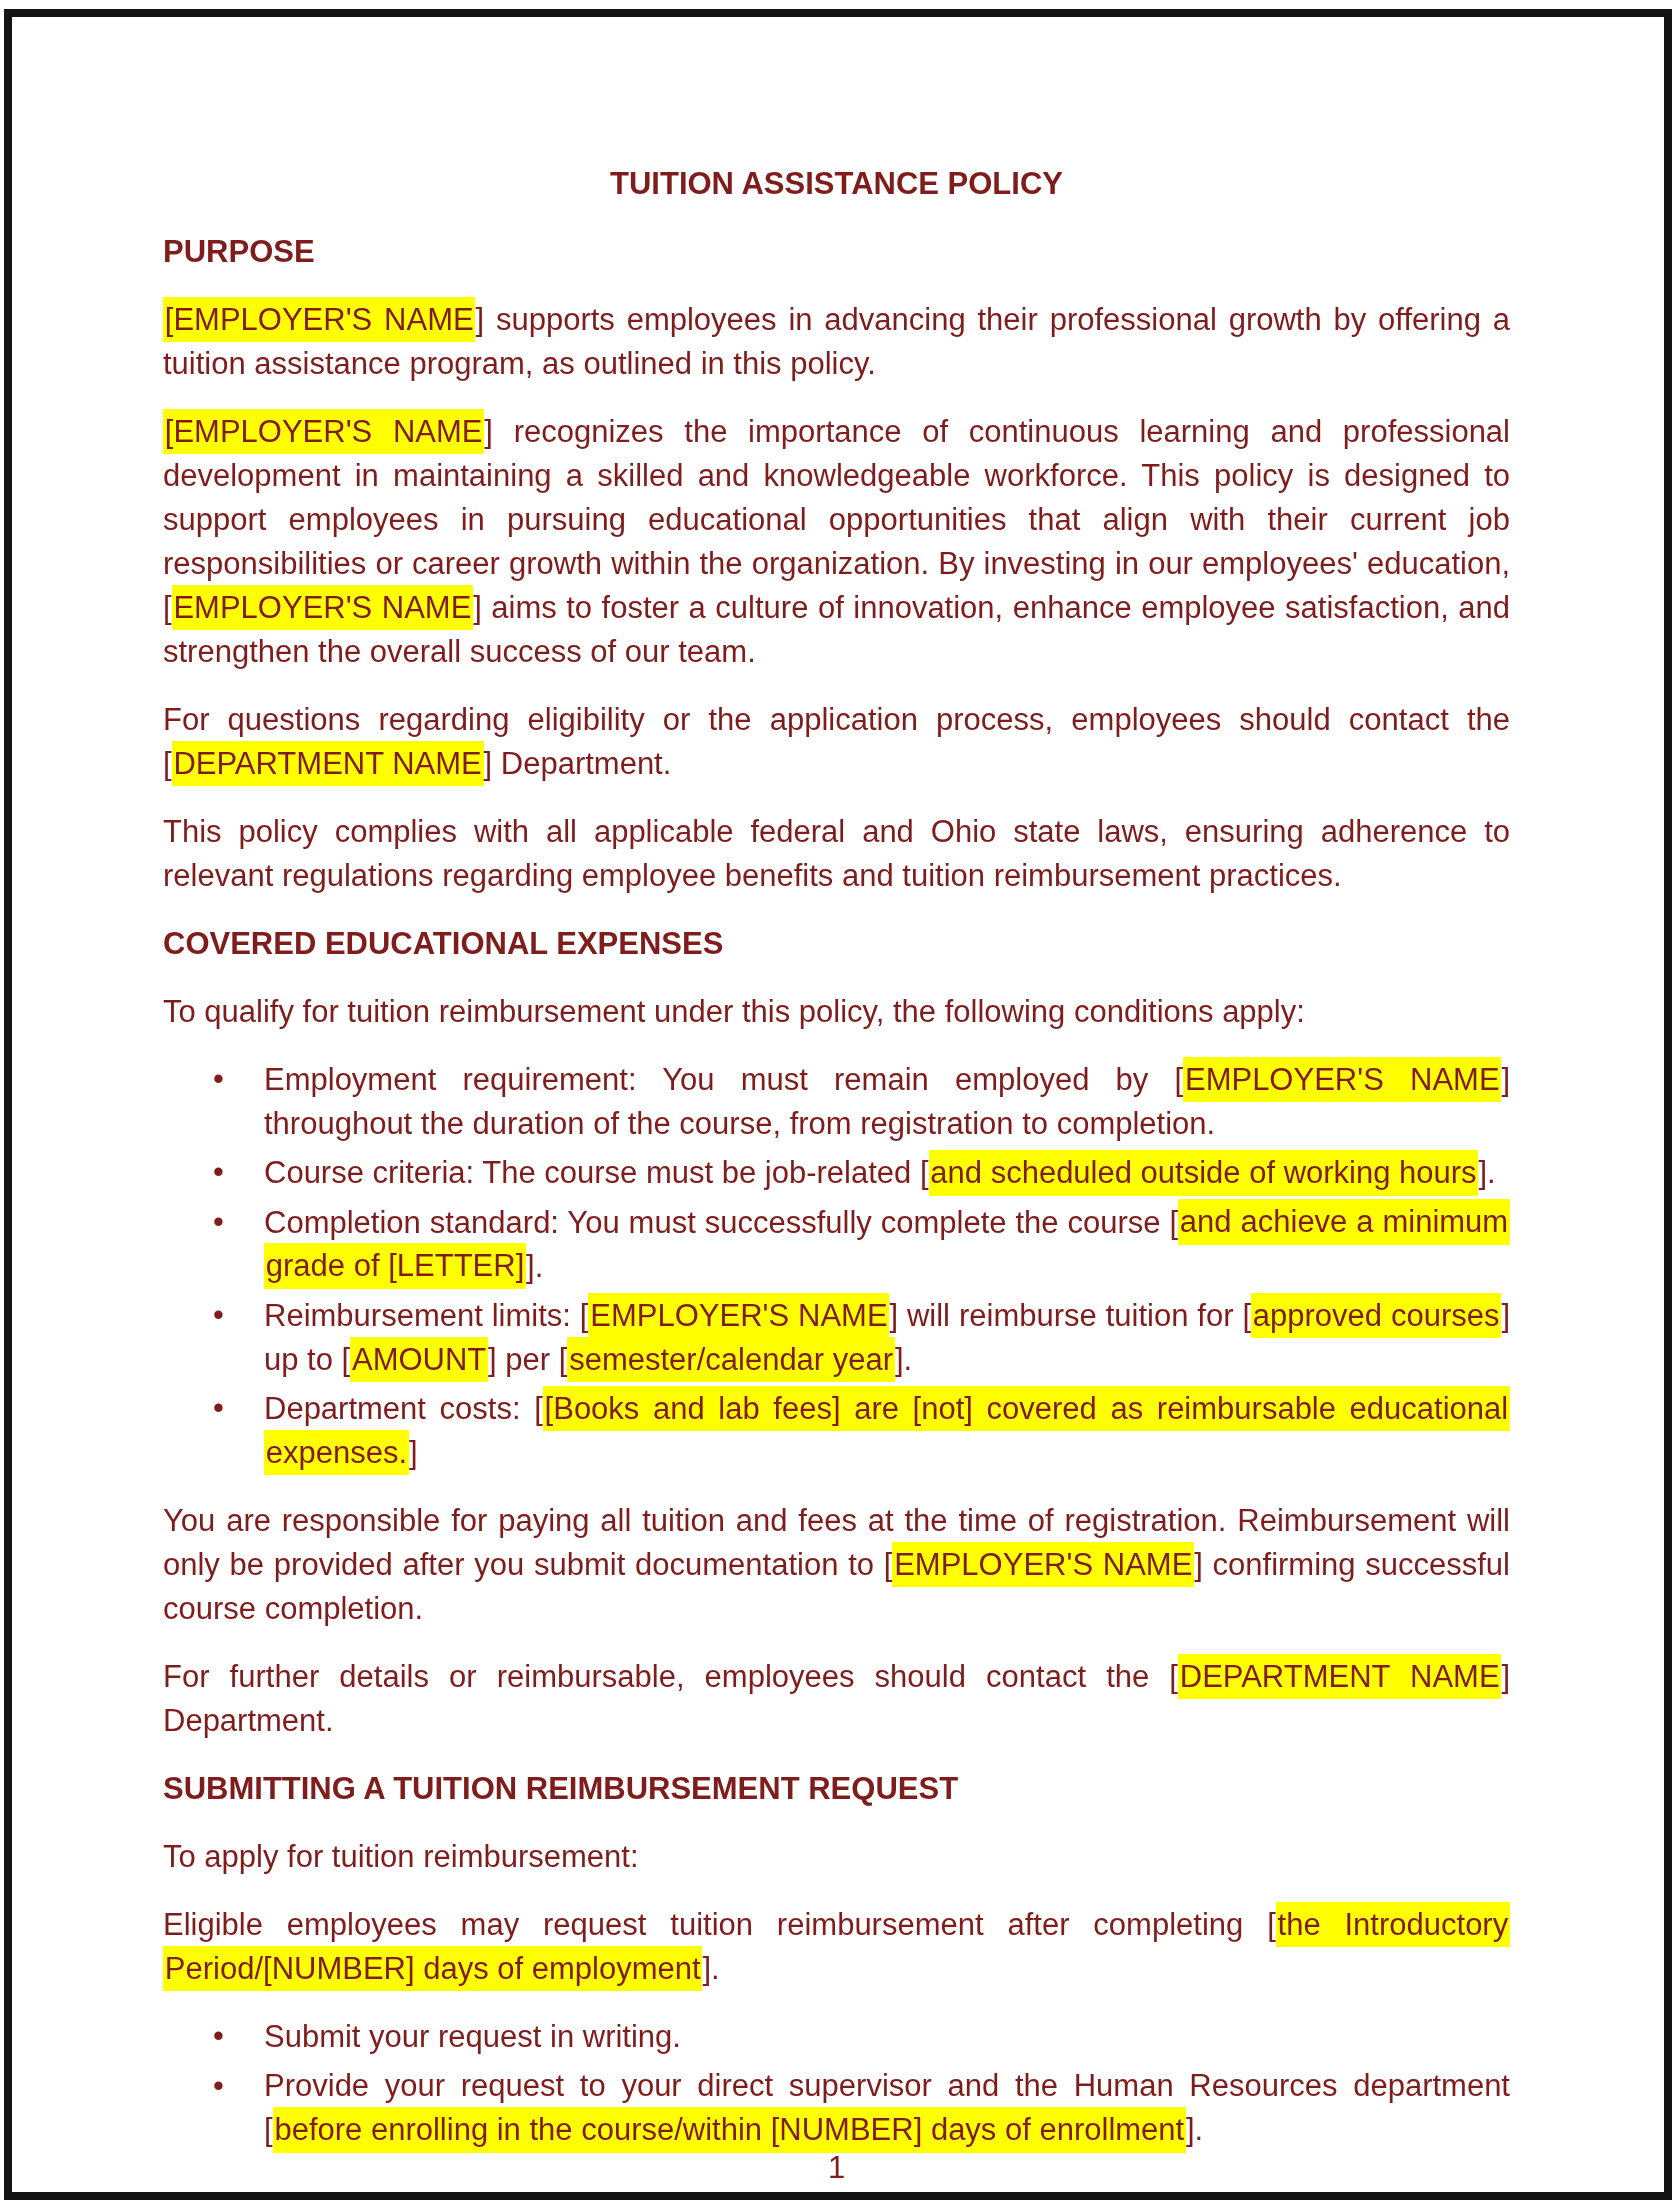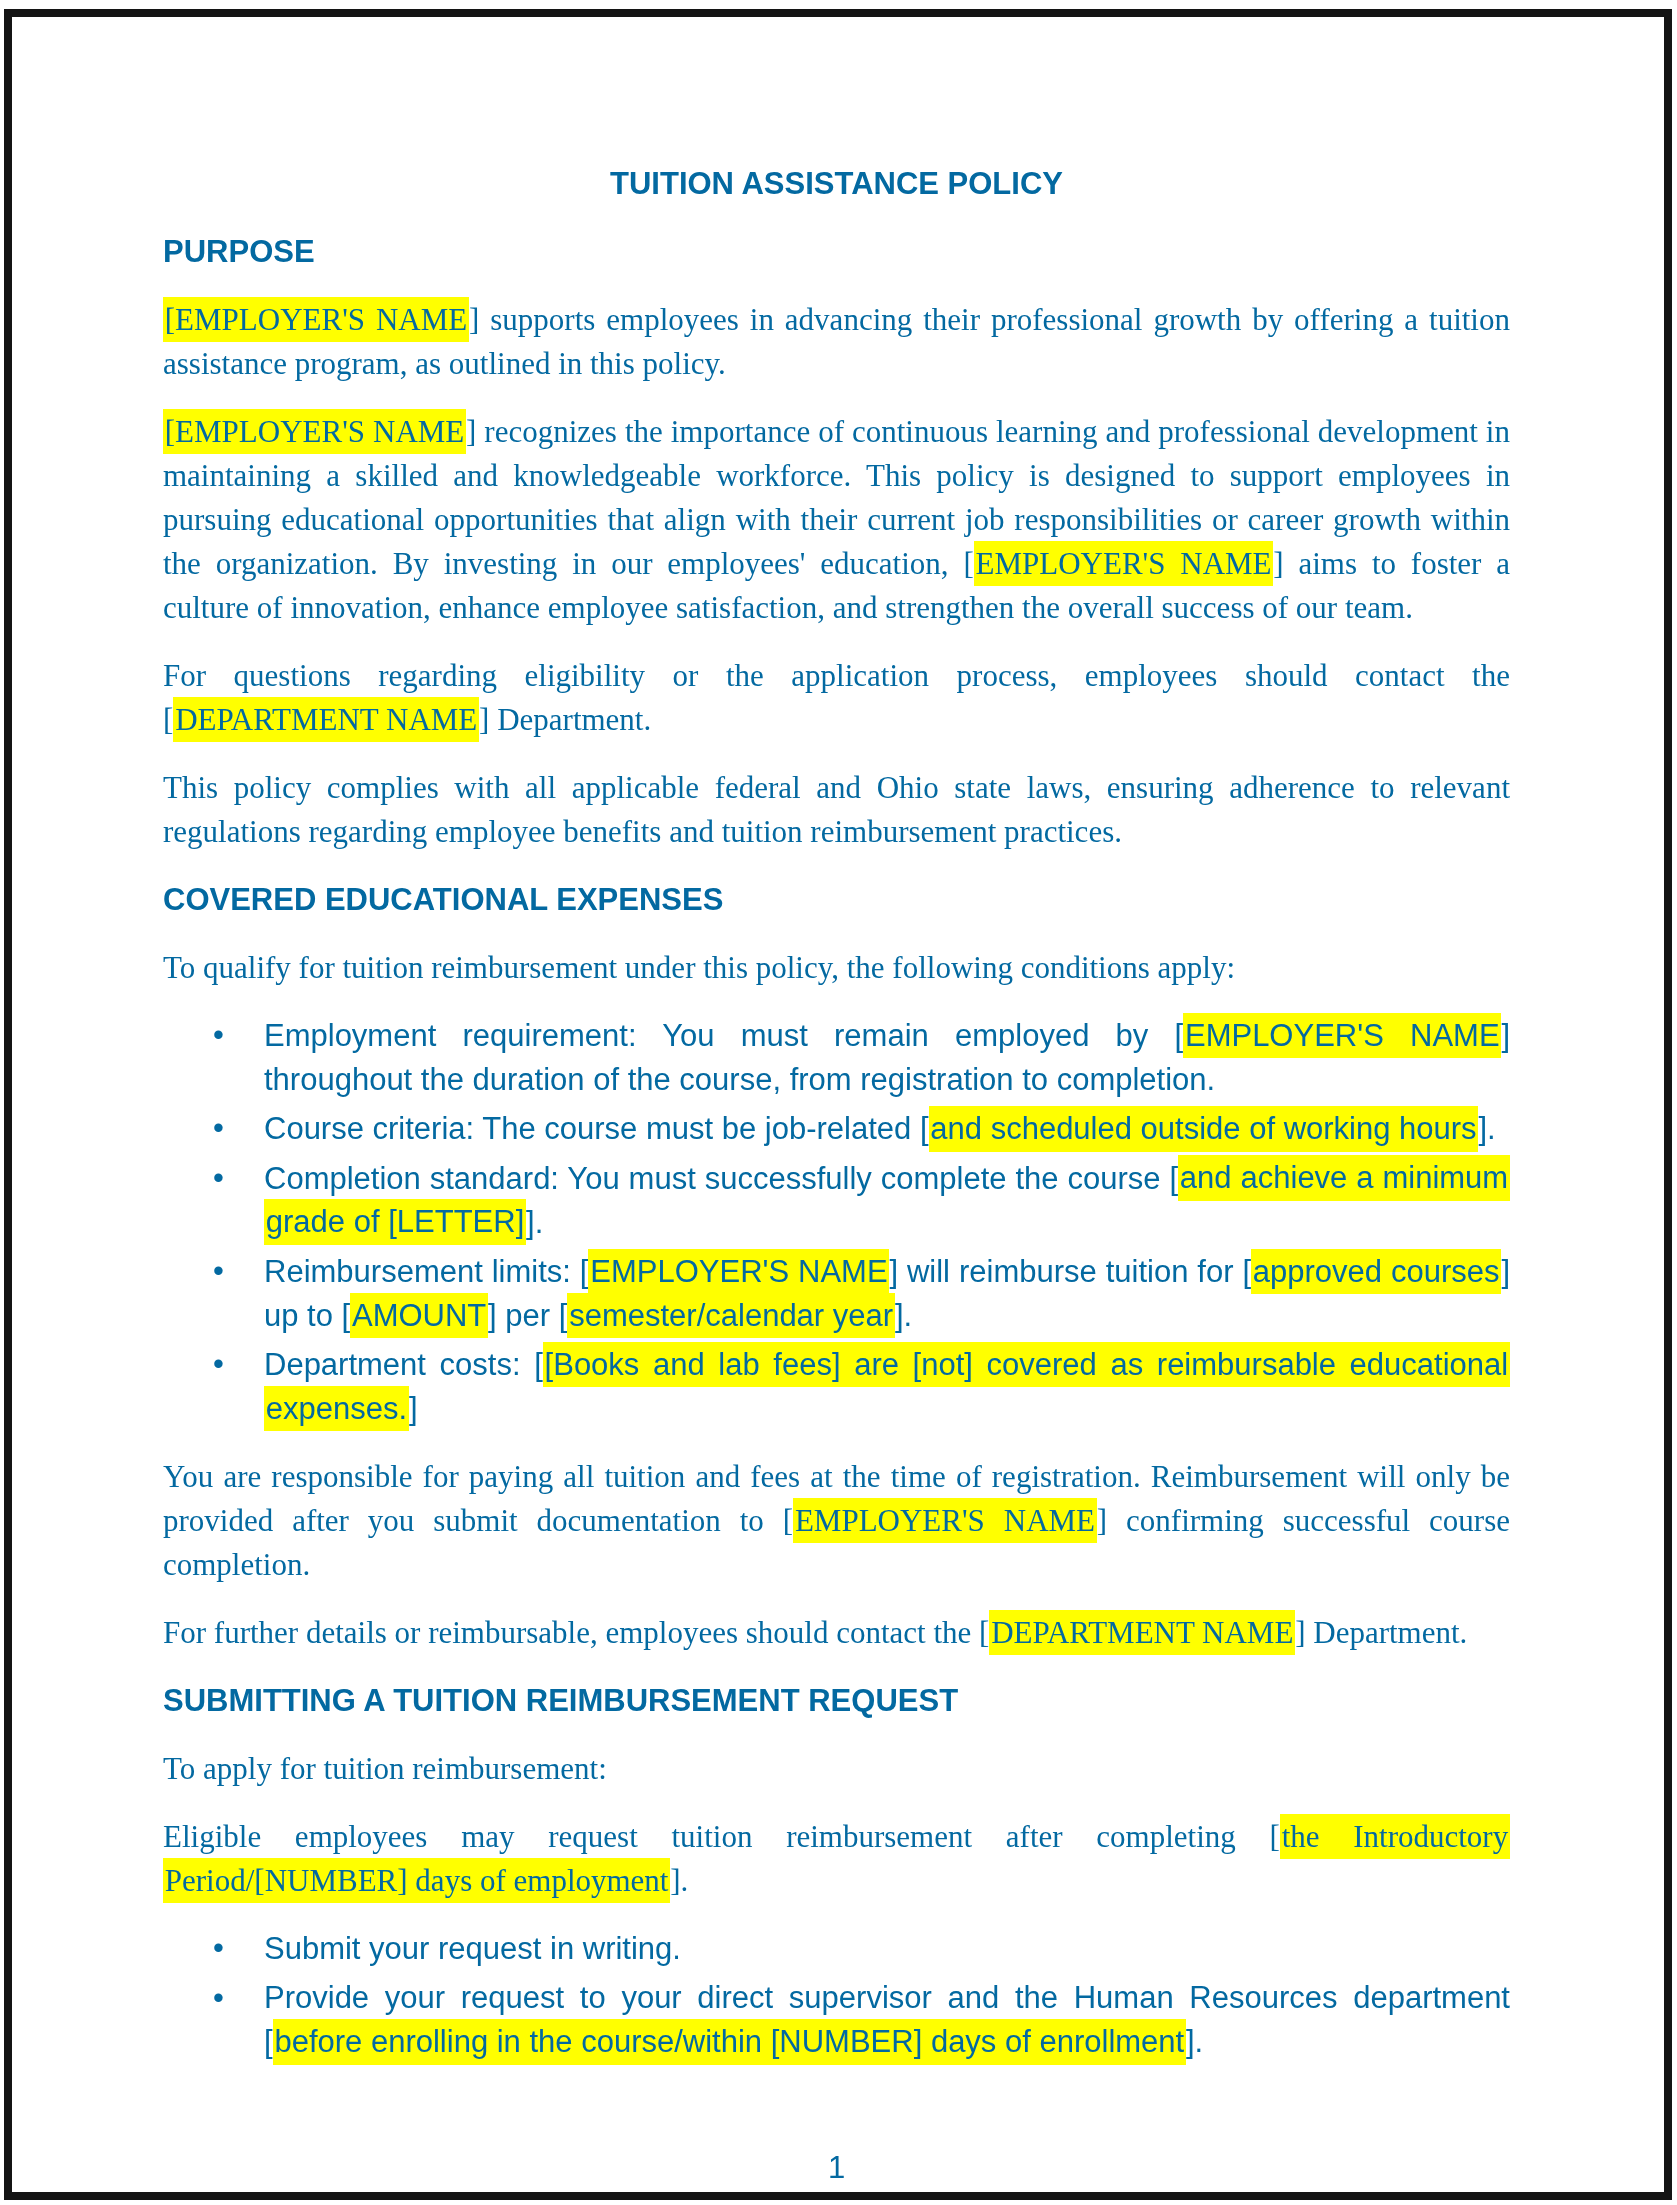--- a/index.html
+++ b/index.html
@@ -6,21 +6,21 @@
     margin: 0;
     padding: 0;
     background: #ffffff;
   }
   .page {
     position: relative;
     width: 1678px;
     height: 2206px;
     background: #ffffff;
     font-family: "Liberation Sans", sans-serif;
-    color: #0369a1;
+    color: #7f1d1d;
     overflow: hidden;
   }
   .frame {
     position: absolute;
     left: 3.5px;
     top: 8.8px;
     right: 6.2px;
     bottom: 6.2px;
     border: 8px solid #141414;
     pointer-events: none;
@@ -40,21 +40,20 @@
     font-weight: 700;
     margin: 0 0 24px 0;
   }
   .heading {
     font-weight: 700;
     margin: 0 0 24px 0;
   }
   .para {
     text-align: justify;
     margin: 0 0 24px 0;
-    font-family: Liberation Serif, serif;
   }
   ul.bullets {
     list-style: none;
     margin: 0 0 24px 0;
     padding: 0;
   }
   ul.bullets li {
     position: relative;
     padding-left: 101px;
     text-align: justify;

